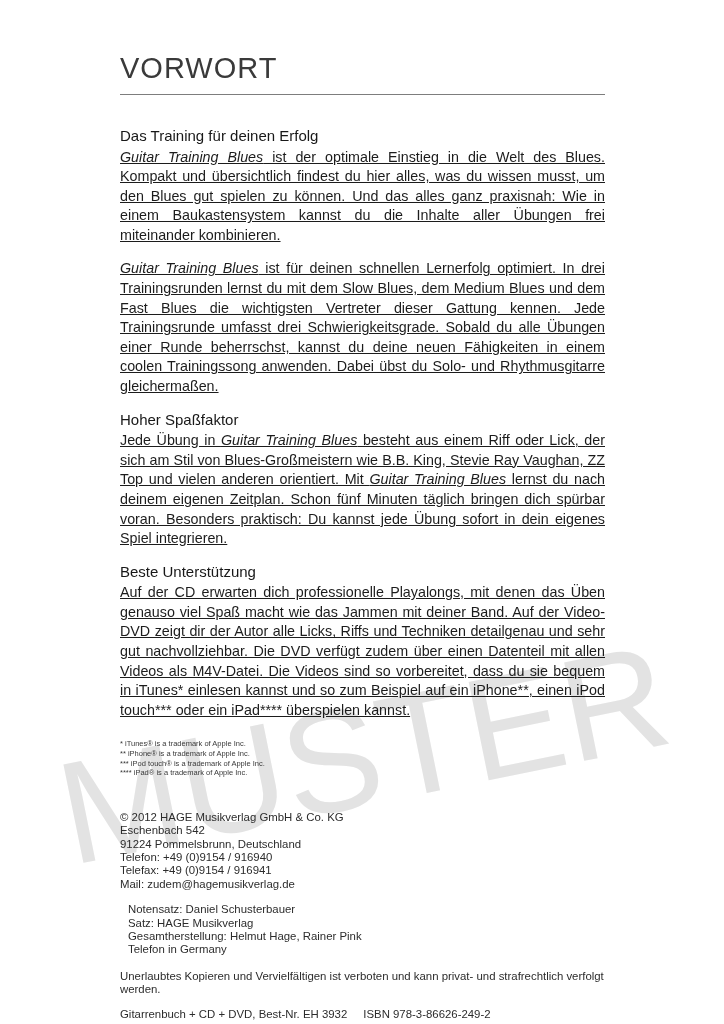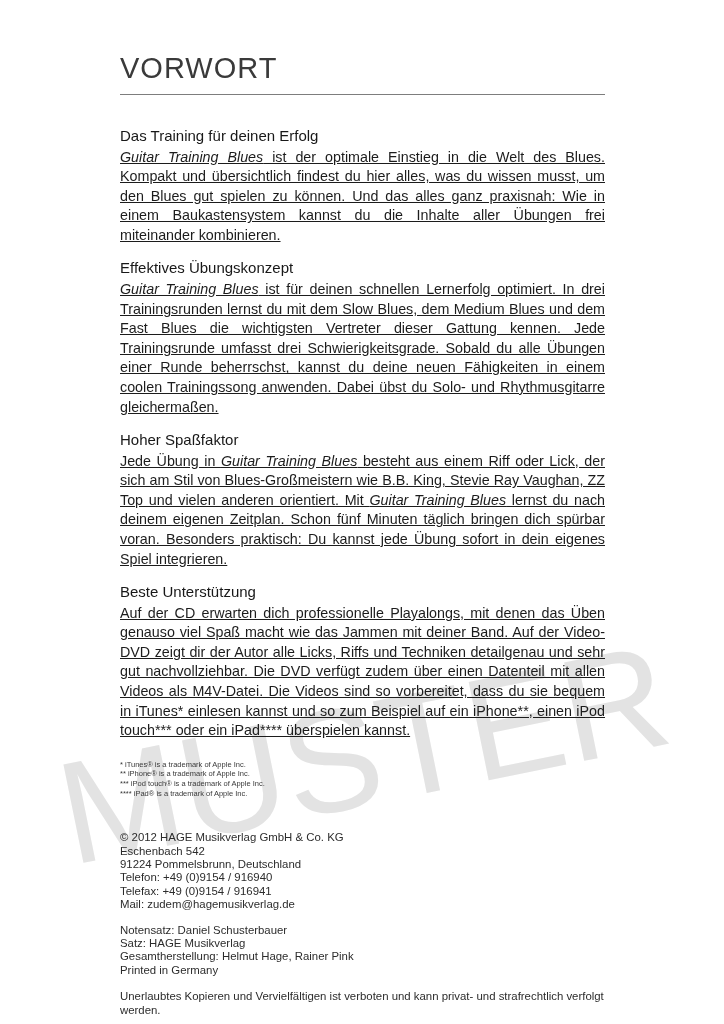--- a/index.html
+++ b/index.html
@@ -27,21 +27,21 @@
   .section { margin-top:14px; }
   .section.first { margin-top:32px; }
   .section h2 { font-size:15px; font-weight:400; margin:0 0 3.5px 0; color:#181818; }
   .section p  { font-size:14.3px; line-height:19.6px; text-align:justify; margin:0; color:#1c1c1c;text-decoration:underline; }
   .it { font-style:italic; }
 
   .footnotes { margin-top:19px; font-size:7.5px; line-height:9.6px; color:#3a3a3a; }
 
   .smallblock { font-size:11.4px; line-height:13.4px; color:#2c2c2c; }
   .publisher { margin-top:33px; }
-  .credits   { margin-top:12px; }
+  .credits   { margin-top:12px;margin-left:8px; }
   .legal     { margin-top:13px; font-size:11.4px; line-height:13.4px; color:#2c2c2c; }
 
   .product { margin-top:11px; font-size:11.4px; line-height:13.4px; color:#2c2c2c;
              display:flex; align-items:center; }
   .isbn { margin-left:16px; }
 </style>
 </head>
 <body>
 
 <div class="page">
@@ -52,21 +52,20 @@
 
     <div class="title">VORWORT</div>
     <hr class="title-rule">
 
     <div class="section first">
       <h2>Das Training für deinen Erfolg</h2>
       <p><span class="it">Guitar Training Blues</span><span> ist der optimale Einstieg in die Welt des Blues. Kompakt und übersichtlich findest du hier alles, was du wissen musst, um den Blues gut spielen zu können. Und das alles ganz praxisnah: Wie in einem Baukastensystem kannst du die Inhalte aller Übungen frei miteinander kombinieren.</span></p>
     </div>
 
     <div class="section">
-      <h2>Effektives Übungskonzept</h2>
       <p><span class="it">Guitar Training Blues</span><span> ist für deinen schnellen Lernerfolg optimiert. In drei Trainingsrunden lernst du mit dem Slow Blues, dem Medium Blues und dem Fast Blues die wichtigsten Vertreter dieser Gattung kennen. Jede Trainingsrunde umfasst drei Schwierigkeitsgrade. Sobald du alle Übungen einer Runde beherrschst, kannst du deine neuen Fähigkeiten in einem coolen Trainingssong anwenden. Dabei übst du Solo- und Rhythmusgitarre gleichermaßen.</span></p>
     </div>
 
     <div class="section">
       <h2>Hoher Spaßfaktor</h2>
       <p><span>Jede Übung in </span><span class="it">Guitar Training Blues</span><span> besteht aus einem Riff oder Lick, der sich am Stil von Blues-Großmeistern wie B.B. King, Stevie Ray Vaughan, ZZ Top und vielen anderen orientiert. Mit </span><span class="it">Guitar Training Blues</span><span> lernst du nach deinem eigenen Zeitplan. Schon fünf Minuten täglich bringen dich spürbar voran. Besonders praktisch: Du kannst jede Übung sofort in dein eigenes Spiel integrieren.</span></p>
     </div>
 
     <div class="section">
       <h2>Beste Unterstützung</h2>
@@ -86,21 +85,21 @@
       <div>91224 Pommelsbrunn, Deutschland</div>
       <div>Telefon: +49 (0)9154 / 916940</div>
       <div>Telefax: +49 (0)9154 / 916941</div>
       <div>Mail: zudem@hagemusikverlag.de</div>
     </div>
 
     <div class="smallblock credits">
       <div>Notensatz: Daniel Schusterbauer</div>
       <div>Satz: HAGE Musikverlag</div>
       <div>Gesamtherstellung: Helmut Hage, Rainer Pink</div>
-      <div>Printed in Germany</div>
+      <div>Telefon in Germany</div>
     </div>
 
     <div class="legal">Unerlaubtes Kopieren und Vervielfältigen ist verboten und kann privat- und strafrechtlich verfolgt werden.</div>
 
     <div class="product">
 
       <span>Gitarrenbuch + CD + DVD, Best-Nr. EH 3932</span>
       <span class="isbn">ISBN 978-3-86626-249-2</span>
     </div>
 

